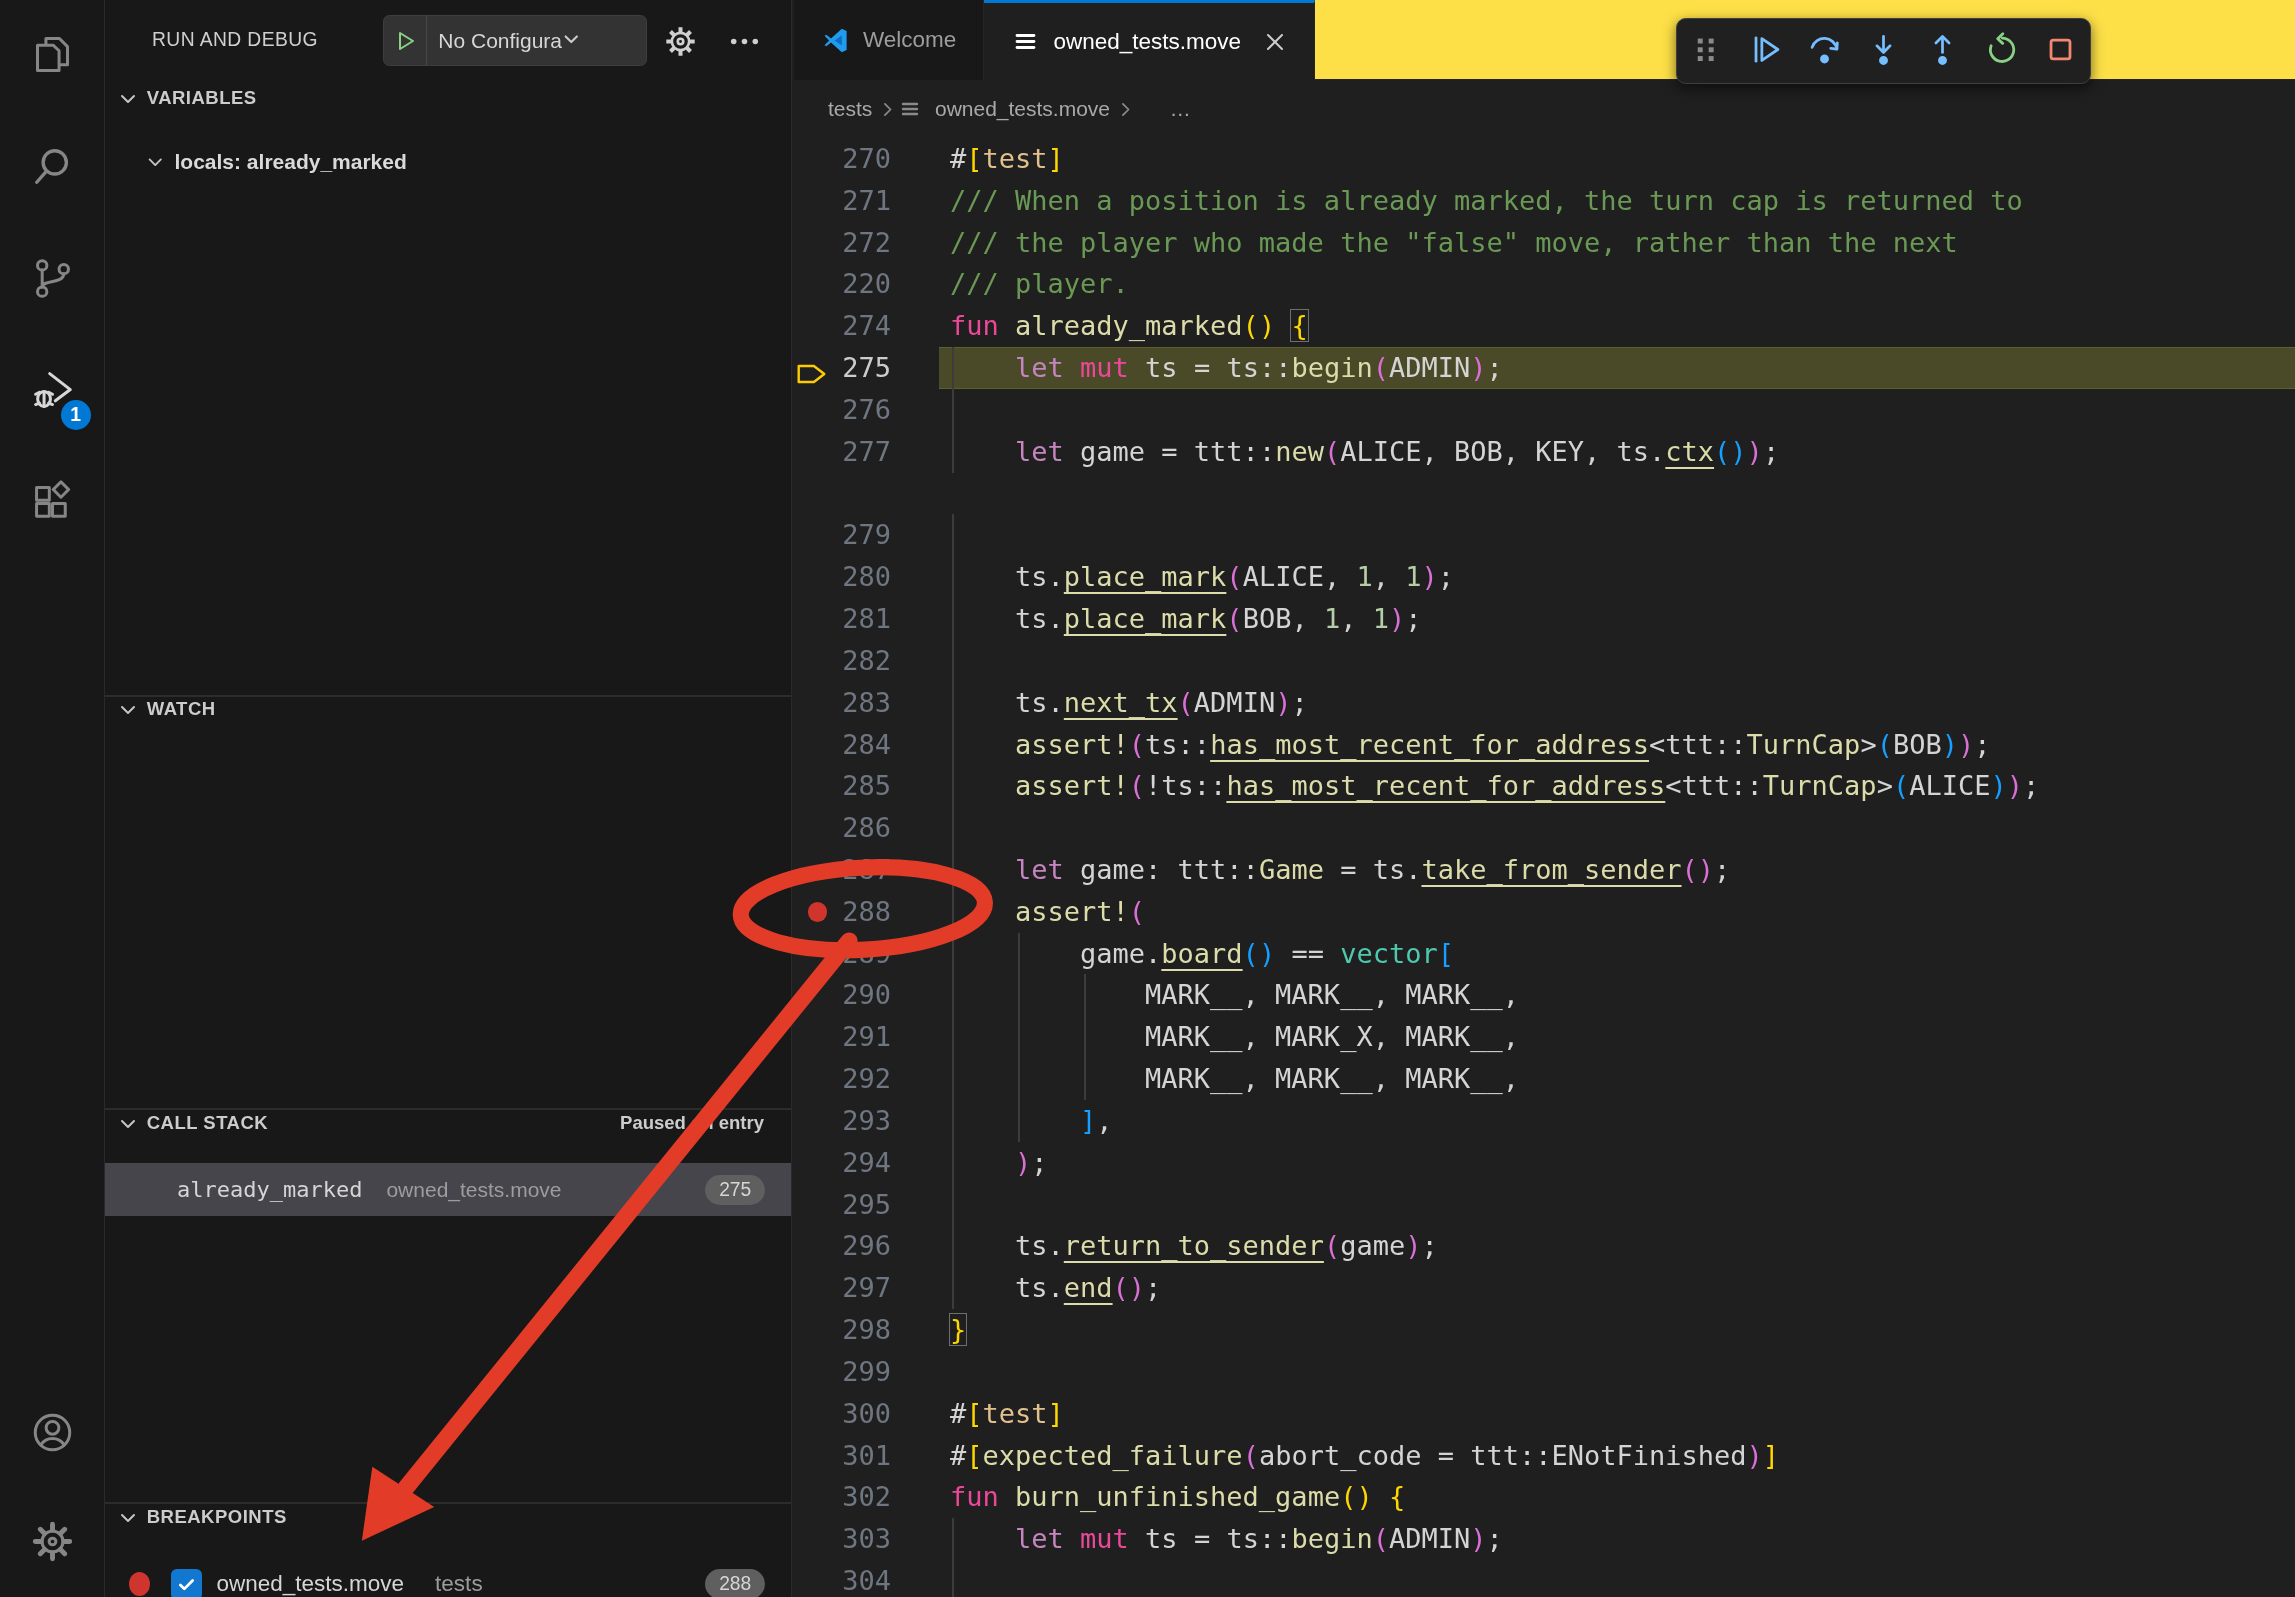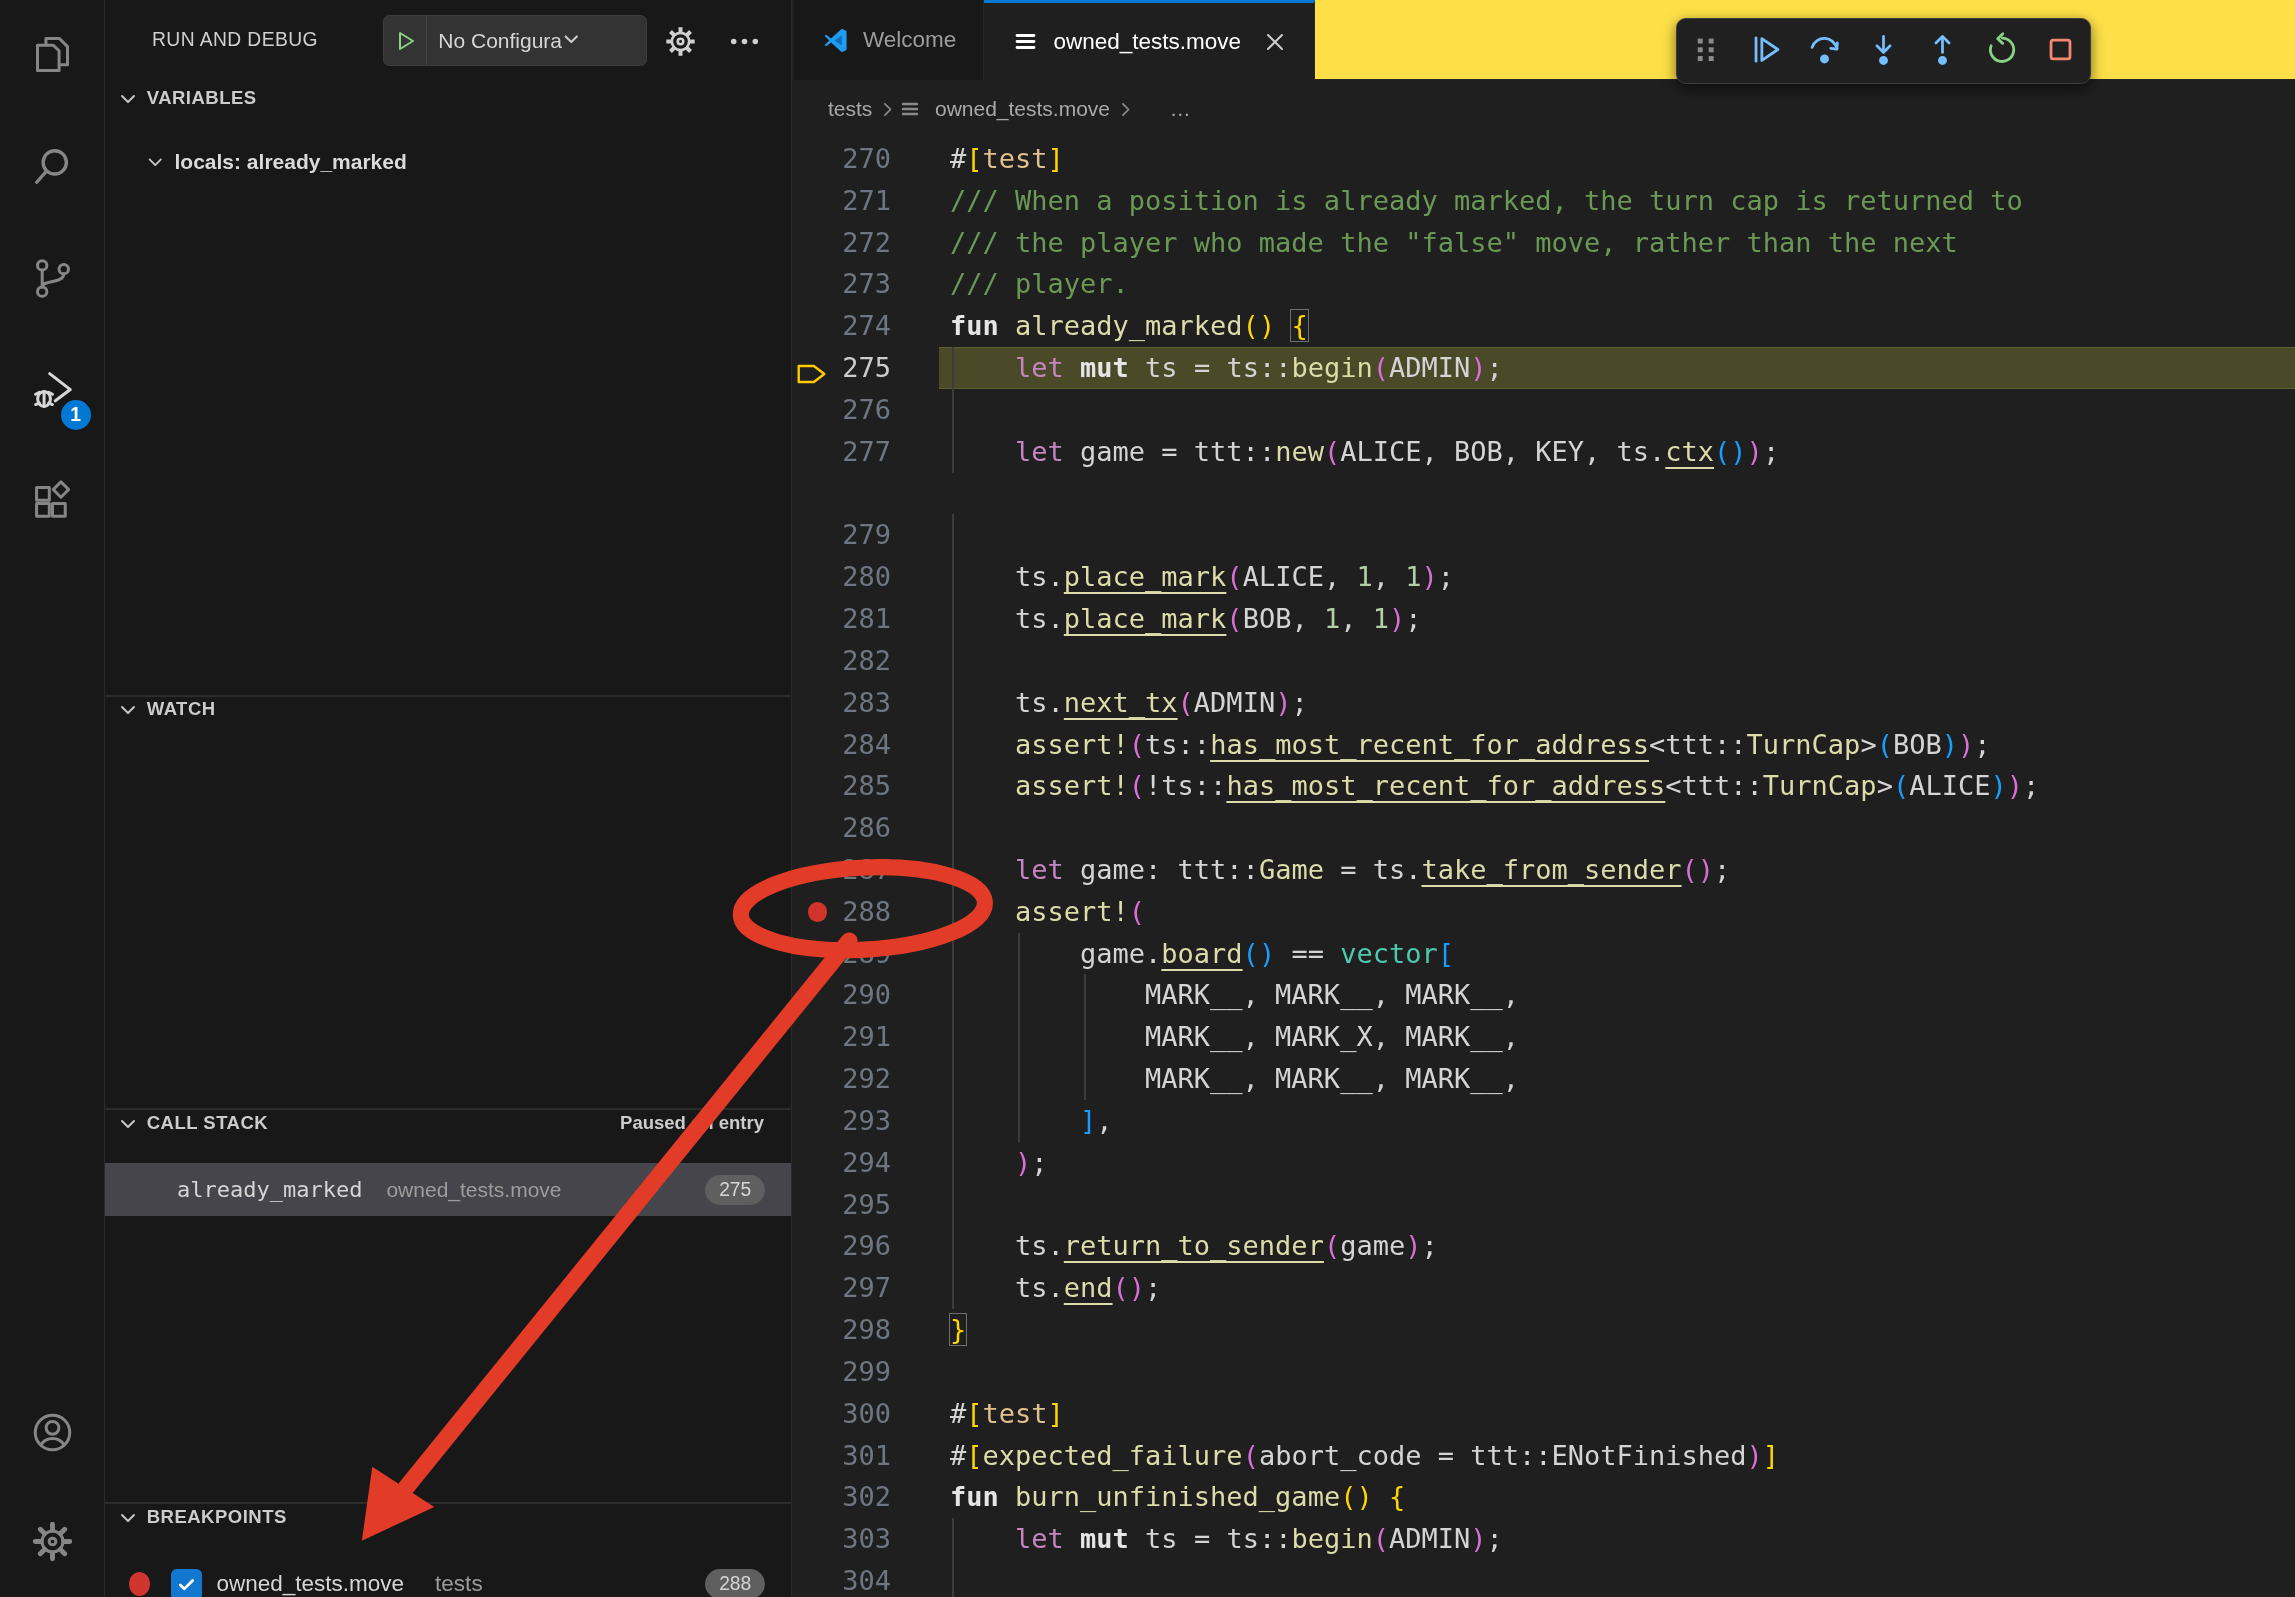--- a/index.html
+++ b/index.html
@@ -98,21 +98,21 @@
           font-family:"DejaVu Sans Mono", monospace; font-size:27px; }
   .cline { position:absolute; left:0; width:100%; height:42px; line-height:42px; white-space:pre; }
   .ln { position:absolute; left:0; width:97px; text-align:right; color:#6e7681; }
   .ln.cur { color:#cccccc; }
   .ctext { position:absolute; left:156px; }
   .hl275 { position:absolute; left:145px; right:0; height:42px; background:#4a4a28;
            border-top:1.6px solid #60602f; border-bottom:1.6px solid #60602f; }
   .guide { position:absolute; width:1.6px; height:42px; background:#3c3c3c; }
   .gut-dot { position:absolute; left:13.7px; top:11.3px; width:19.3px; height:19.3px; border-radius:50%; background:#d0342c; }
   .gut-arrow { position:absolute; left:1.6px; top:8.8px; }
-  .tk-p { color:#d4d4d4; } .tk-k { color:#e5e5e5;font-weight:bold; } .tk-l { color:#c586c0; }
+  .tk-p { color:#d4d4d4; } .tk-k { color:#ec4899; } .tk-l { color:#c586c0; }
   .tk-c { color:#6a9955; } .tk-f { color:#dcdcaa; } .tk-t { color:#4ec9b0; }
   .tk-n { color:#b5cea8; } .tk-b1 { color:#ffd700; } .tk-b2 { color:#da70d6; }
   .tk-b3 { color:#179fff; } .tk-at { color:#e2c08d; }
   .tk-fu { color:#dcdcaa; text-decoration:underline; text-decoration-thickness:2px; text-underline-offset:5.6px; }
   .bm { outline:1.6px solid #6e6e6e; outline-offset:0.8px; }
 
   .annotation { position:absolute; inset:0; z-index:100; pointer-events:none; }
 </style>
 </head>
 <body>
@@ -375,21 +375,21 @@
           </svg>
         </span>
         <span class="bc-group">
           <span class="bc-item">…</span>
         </span>
       </div>
     <div class="code" id="code">
         <div class="cline" style="top: 0px;"><span class="ln">270</span><span class="ctext"><span class="tk-p">#</span><span class="tk-b1">[</span><span class="tk-at">test</span><span class="tk-b1">]</span></span></div>
         <div class="cline" style="top: 42px;"><span class="ln">271</span><span class="ctext"><span class="tk-c">/// When a position is already marked, the turn cap is returned to</span></span></div>
         <div class="cline" style="top: 84px;"><span class="ln">272</span><span class="ctext"><span class="tk-c">/// the player who made the "false" move, rather than the next</span></span></div>
-        <div class="cline" style="top: 125px;"><span class="ln">273</span><span class="ctext"><span class="tk-c">/// player.</span></span></div>
+        <div class="cline" style="top: 125px;"><span class="ln">220</span><span class="ctext"><span class="tk-c">/// player.</span></span></div>
         <div class="cline" style="top: 167px;"><span class="ln">274</span><span class="ctext"><span class="tk-k">fun </span><span class="tk-f">already_marked</span><span class="tk-b1">(</span><span class="tk-b1">)</span><span class="tk-p"> </span><span class="tk-b1 bm">{</span></span></div>
         <div class="hl275" style="top: 209px;"></div>
         <div class="cline" style="top: 209px;"><div class="guide" style="left: 158px;"></div><span class="gut-arrow"><svg width="31" height="24" viewBox="0 0 38 30" fill="none" stroke="#ffcc00" stroke-width="3" stroke-linejoin="round">
               <path d="M3 5h19l13 10-13 10H3z"></path>
             </svg></span><span class="ln cur">275</span><span class="ctext"><span class="tk-p">    </span><span class="tk-l">let</span><span class="tk-p"> </span><span class="tk-k">mut</span><span class="tk-p"> ts = ts::</span><span class="tk-f">begin</span><span class="tk-b2">(</span><span class="tk-p">ADMIN</span><span class="tk-b2">)</span><span class="tk-p">;</span></span></div>
         <div class="cline" style="top: 251px;"><div class="guide" style="left: 158px;"></div><span class="ln">276</span><span class="ctext"></span></div>
         <div class="cline" style="top: 293px;"><div class="guide" style="left: 158px;"></div><span class="ln">277</span><span class="ctext"><span class="tk-p">    </span><span class="tk-l">let</span><span class="tk-p"> game = ttt::</span><span class="tk-f">new</span><span class="tk-b2">(</span><span class="tk-p">ALICE, BOB, KEY, ts.</span><span class="tk-fu">ctx</span><span class="tk-b3">(</span><span class="tk-b3">)</span><span class="tk-b2">)</span><span class="tk-p">;</span></span></div>
         <div class="cline" style="top: 376px;"><div class="guide" style="left: 158px;"></div><span class="ln">279</span><span class="ctext"></span></div>
         <div class="cline" style="top: 418px;"><div class="guide" style="left: 158px;"></div><span class="ln">280</span><span class="ctext"><span class="tk-p">    ts.</span><span class="tk-fu">place_mark</span><span class="tk-b2">(</span><span class="tk-p">ALICE, </span><span class="tk-n">1</span><span class="tk-p">, </span><span class="tk-n">1</span><span class="tk-b2">)</span><span class="tk-p">;</span></span></div>
         <div class="cline" style="top: 460px;"><div class="guide" style="left: 158px;"></div><span class="ln">281</span><span class="ctext"><span class="tk-p">    ts.</span><span class="tk-fu">place_mark</span><span class="tk-b2">(</span><span class="tk-p">BOB, </span><span class="tk-n">1</span><span class="tk-p">, </span><span class="tk-n">1</span><span class="tk-b2">)</span><span class="tk-p">;</span></span></div>

